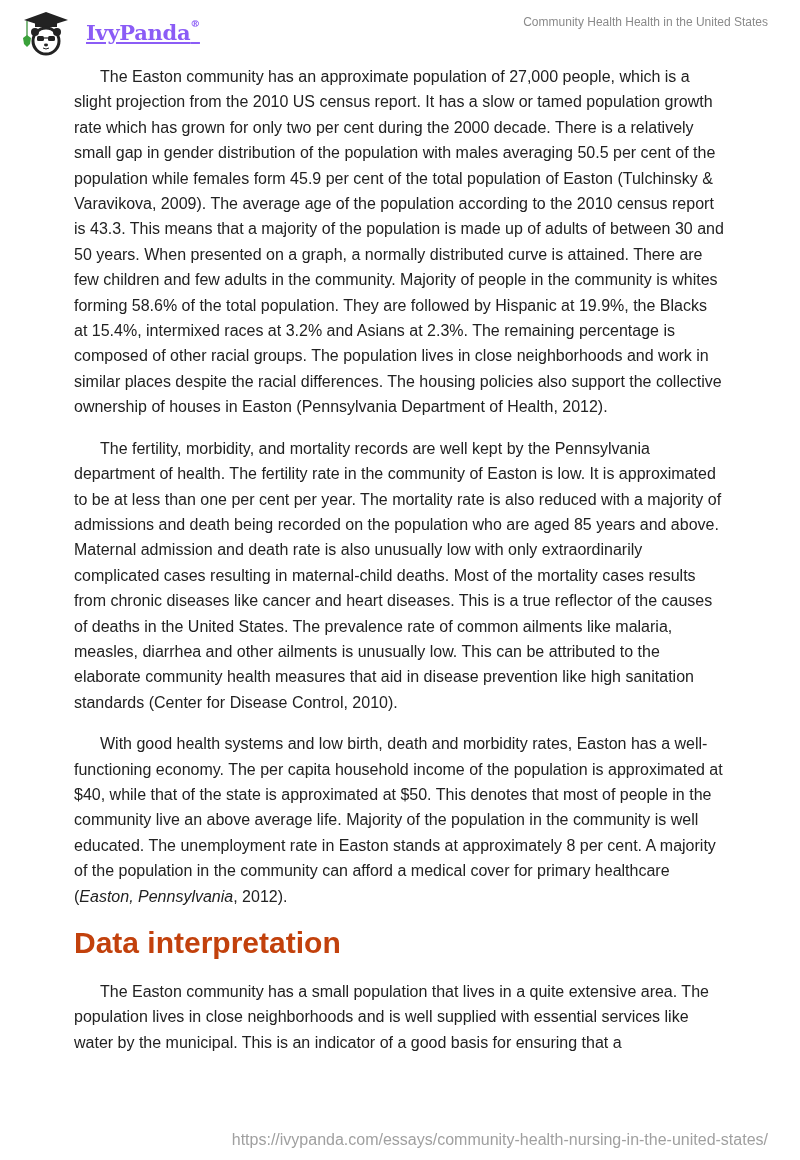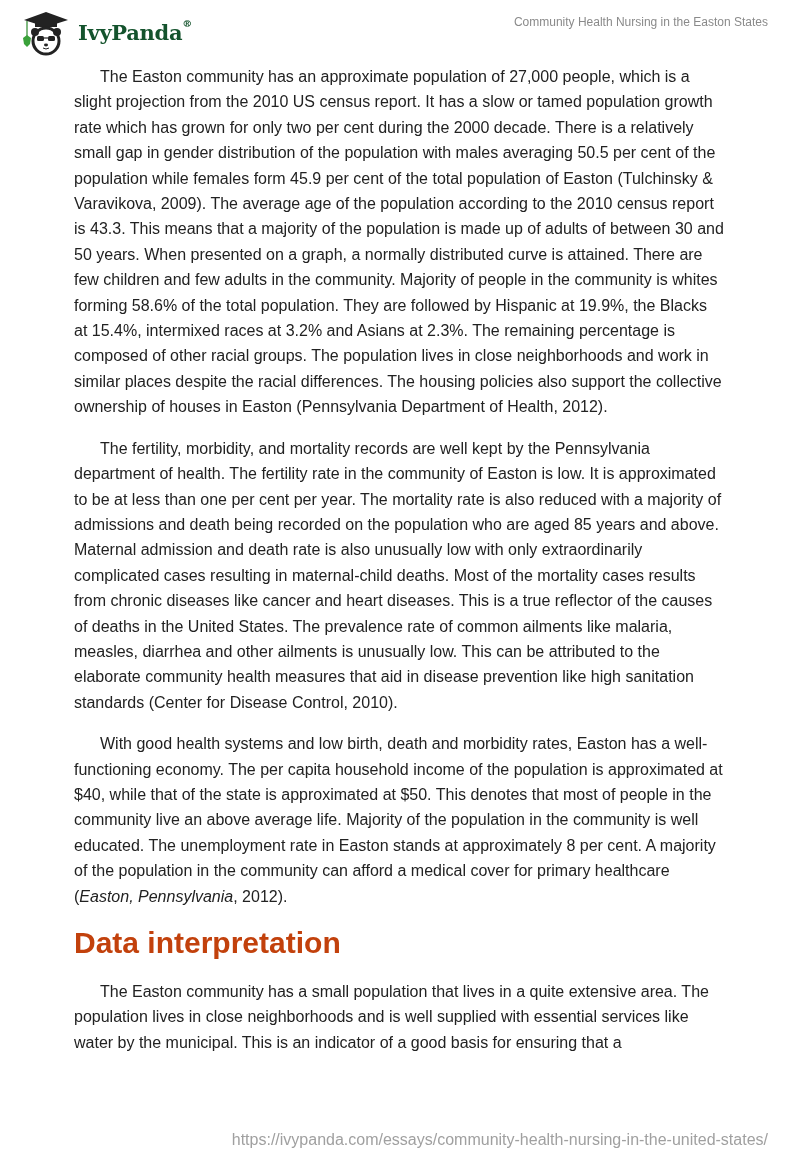--- a/index.html
+++ b/index.html
@@ -1,21 +1,21 @@
 <!DOCTYPE html>
 <html><head>
 <meta charset="utf-8">
 <style>
   html, body { margin: 0; padding: 0; background: #ffffff; }
   body { width: 800px; height: 1160px; position: relative; overflow: hidden;
          font-family: "Liberation Sans", sans-serif; color: #222222; }
   .header { position: absolute; left: 0; top: 0; width: 800px; height: 60px; }
   .logo { position: absolute; left: 18px; top: 8px; display: flex; align-items: center; }
   .logo svg { width: 56px; height: 48px; }
-  .logo-text { font-family: "DejaVu Serif", serif; font-weight: bold; font-size: 21px; color: #14532d; margin-left: 4px; letter-spacing: -0.3px; }
+  .logo-text { font-family: "DejaVu Serif", serif; font-weight: bold; font-size: 21px; color: #8b5cf6; margin-left: 12px; letter-spacing: -0.3px; text-decoration: underline; }
   .logo-text sup { font-size: 10px; vertical-align: top; position: relative; top: -2px; }
   .doc-title { position: absolute; right: 32px; top: 15px; font-size: 12px; color: #8a8a8a; }
   .content { position: absolute; left: 74px; top: 64px; width: 650px; }
   p { margin: 0 0 16px 0; font-size: 16px; line-height: 25.4px; text-indent: 26px; color: #222; }
   h2 { margin: 14px 0 18px 0; font-size: 30px; font-weight: bold; color: #c2410c; line-height: 36px; }
   .footer-url { position: absolute; right: 32px; top: 1131px; font-size: 16px; color: #a0a0a0; }
 </style>
 </head>
 <body>
 
@@ -30,21 +30,21 @@
       <circle cx="17" cy="24" r="4" fill="#222"></circle>
       <circle cx="39" cy="24" r="4" fill="#222"></circle>
       <rect x="19" y="28" width="7" height="5" rx="1.5" fill="#222"></rect>
       <rect x="30" y="28" width="7" height="5" rx="1.5" fill="#222"></rect>
       <line x1="26" y1="30" x2="30" y2="30" stroke="#222" stroke-width="1.2"></line>
       <ellipse cx="28" cy="37" rx="2" ry="1.4" fill="#222"></ellipse>
       <path d="M25 40 Q28 42 31 40" stroke="#222" stroke-width="1" fill="none"></path>
     </svg>
     <span class="logo-text"><span>IvyPanda</span><sup>®</sup></span>
   </div>
-  <div class="doc-title">Community Health Nursing in the Easton States</div>
+  <div class="doc-title">Community Health Health in the United States</div>
 </div>
 
 <div class="content">
   <p>The Easton community has an approximate population of 27,000 people, which is a slight projection from the 2010 US census report. It has a slow or tamed population growth rate which has grown for only two per cent during the 2000 decade. There is a relatively small gap in gender distribution of the population with males averaging 50.5 per cent of the population while females form 45.9 per cent of the total population of Easton (Tulchinsky &amp; Varavikova, 2009). The average age of the population according to the 2010 census report is 43.3. This means that a majority of the population is made up of adults of between 30 and 50 years. When presented on a graph, a normally distributed curve is attained. There are few children and few adults in the community. Majority of people in the community is whites forming 58.6% of the total population. They are followed by Hispanic at 19.9%, the Blacks at 15.4%, intermixed races at 3.2% and Asians at 2.3%. The remaining percentage is composed of other racial groups. The population lives in close neighborhoods and work in similar places despite the racial differences. The housing policies also support the collective ownership of houses in Easton (Pennsylvania Department of Health, 2012).</p>
   <p>The fertility, morbidity, and mortality records are well kept by the Pennsylvania department of health. The fertility rate in the community of Easton is low. It is approximated to be at less than one per cent per year. The mortality rate is also reduced with a majority of admissions and death being recorded on the population who are aged 85 years and above. Maternal admission and death rate is also unusually low with only extraordinarily complicated cases resulting in maternal-child deaths. Most of the mortality cases results from chronic diseases like cancer and heart diseases. This is a true reflector of the causes of deaths in the United States. The prevalence rate of common ailments like malaria, measles, diarrhea and other ailments is unusually low. This can be attributed to the elaborate community health measures that aid in disease prevention like high sanitation standards (Center for Disease Control, 2010).</p>
   <p><span>With good health systems and low birth, death and morbidity rates, Easton has a well-functioning economy. The per capita household income of the population is approximated at $40, while that of the state is approximated at $50. This denotes that most of people in the community live an above average life. Majority of the population in the community is well educated. The unemployment rate in Easton stands at approximately 8 per cent. A majority of the population in the community can afford a medical cover for primary healthcare (</span><em>Easton, Pennsylvania</em><span>, 2012).</span></p>
   <h2>Data interpretation</h2>
   <p>The Easton community has a small population that lives in a quite extensive area. The population lives in close neighborhoods and is well supplied with essential services like water by the municipal. This is an indicator of a good basis for ensuring that a</p>
 </div>
 

